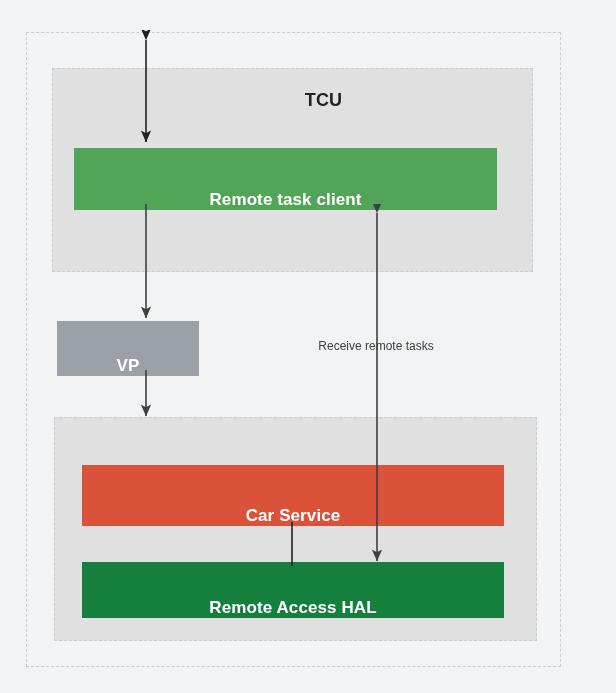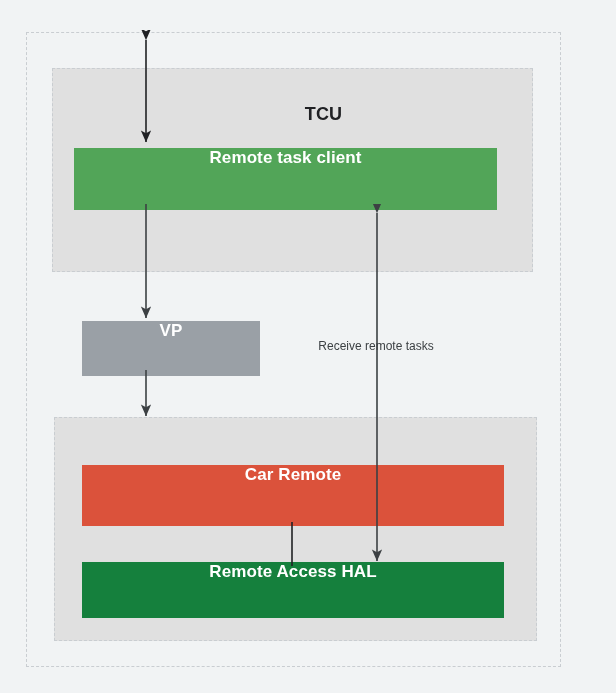--- a/index.html
+++ b/index.html
@@ -62,44 +62,43 @@
     font-weight: bold;
     color: #202124;
     letter-spacing: 0.1px;
     white-space: nowrap;
   }
 
   
   .block {
     position: absolute;
     display: flex;
-    align-items: flex-start;
+    align-items: flex-end;
     justify-content: center;
     color: #ffffff;
     font-size: 17px;
     font-weight: bold;
     letter-spacing: 0.1px;
     box-sizing: border-box;
     white-space: nowrap;
   }
   #block-remote-task-client {
     left: 74px;
     top: 148px;
     width: 423px;
     height: 62px;
     background: #52a558;
   }
   #block-vp {
     left: 57px;
     top: 321px;
-    width: 178px;
+    width: 142px;
     height: 55px;
     background: #9aa0a6;
     font-size: 17px;
-    margin-left: 25px;
   }
   #block-car-service {
     left: 82px;
     top: 465px;
     width: 422px;
     height: 61px;
     background: #db523b;
   }
   #block-remote-access-hal {
     left: 82px;
@@ -131,34 +130,34 @@
   }
 </style>
 </head>
 <body>
 
 <div id="stage">
 
   <div class="outer-boundary"></div>
 
   <div class="group-panel" id="tcu-panel"></div>
-  <div class="group-title" id="tcu-title-pos" style="top:104px;margin-left:31px;">TCU</div>
+  <div class="group-title" id="tcu-title-pos" style="top:90px;margin-left:31px;">TCU</div>
 
   <div class="block" id="block-remote-task-client">
     <span>Remote task client</span>
   </div>
 
   <div class="block" id="block-vp">
     <span>VP</span>
   </div>
 
   <div class="group-panel" id="ap-panel"></div>
 
   <div class="block" id="block-car-service">
-    <span>Car Remote</span>
+    <span>Car Service</span>
   </div>
 
   <div class="block" id="block-remote-access-hal">
     <span>Remote Access HAL</span>
   </div>
 
   <svg class="connector" id="conn-tcu-external" viewBox="0 0 40 122">
     <defs>
       <marker id="ah-dark-end" markerWidth="9" markerHeight="9" refX="7.2" refY="3.2" orient="auto" markerUnits="strokeWidth">
         <path d="M0,0 L7.4,3.2 L0,6.4 L1.7,3.2 z" fill="#202124"></path>

